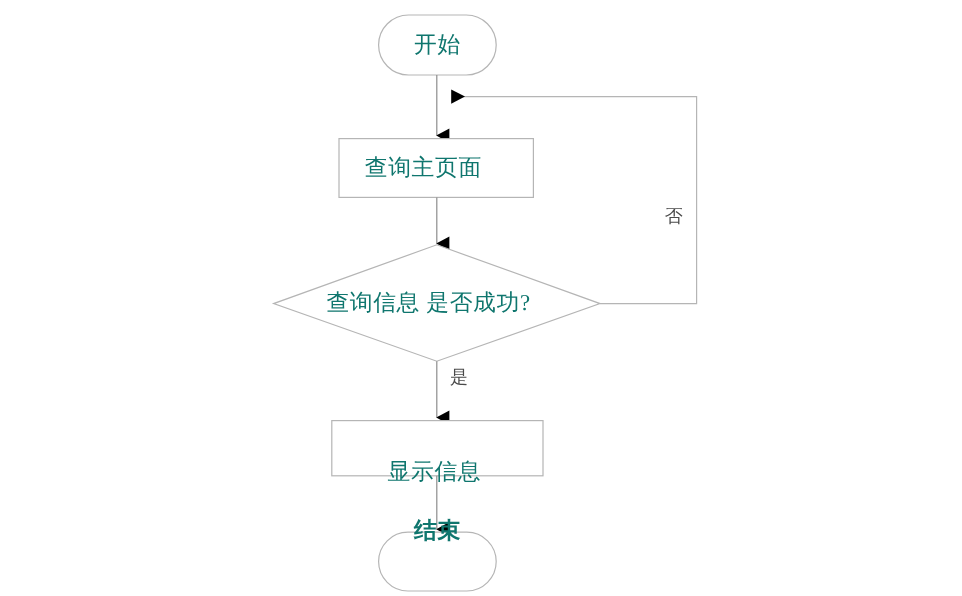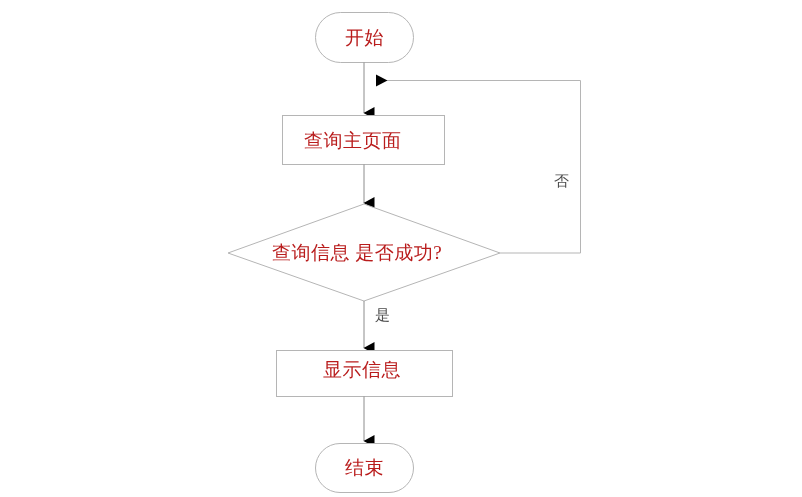--- a/index.html
+++ b/index.html
@@ -19,21 +19,21 @@
   }
   #flow-svg {
     position: absolute;
     left: 0;
     top: 0;
     width: 802px;
     height: 497px;
   }
   .node-text {
     position: absolute;
-    color: #b91c1c;
+    color: #0f766e;
     font-size: 19px;
     line-height: 1;
     white-space: nowrap;
     letter-spacing: 0.5px;
     font-family: "Liberation Serif", "DejaVu Serif", serif;
   }
   .edge-label {
     position: absolute;
     color: #4a4a4a;
     font-size: 15px;
@@ -87,22 +87,22 @@
 
     <path d="M500,253 L580.5,253 L580.5,80.5 L377,80.5" fill="none" stroke="#b5b5b5" stroke-width="1" marker-end="url(#arrowLeft)"></path>
   </svg>
 
   <div class="node-text" style="left:345px; top:28px;">开始</div>
 
   <div class="node-text" style="left:272px; top:243px;">查询信息 是否成功?</div>
 
   <div class="node-text" style="left:304px; top:131px;">查询主页面</div>
 
-  <div class="node-text" style="left:323px; top:360px;text-align:right;">显示信息</div>
+  <div class="node-text" style="left:323px; top:384px;text-align:right;">显示信息</div>
 
-  <div class="node-text" style="left:345px; top:458px;">结束</div>
+  <div class="node-text" style="left:345px; top:433px;font-weight:bold;">结束</div>
 
   <div class="edge-label" style="left:375px; top:308px;">是</div>
 
   <div class="edge-label" style="left:554px; top:174px;">否</div>
 
 
 </div>
 
 </body></html>

